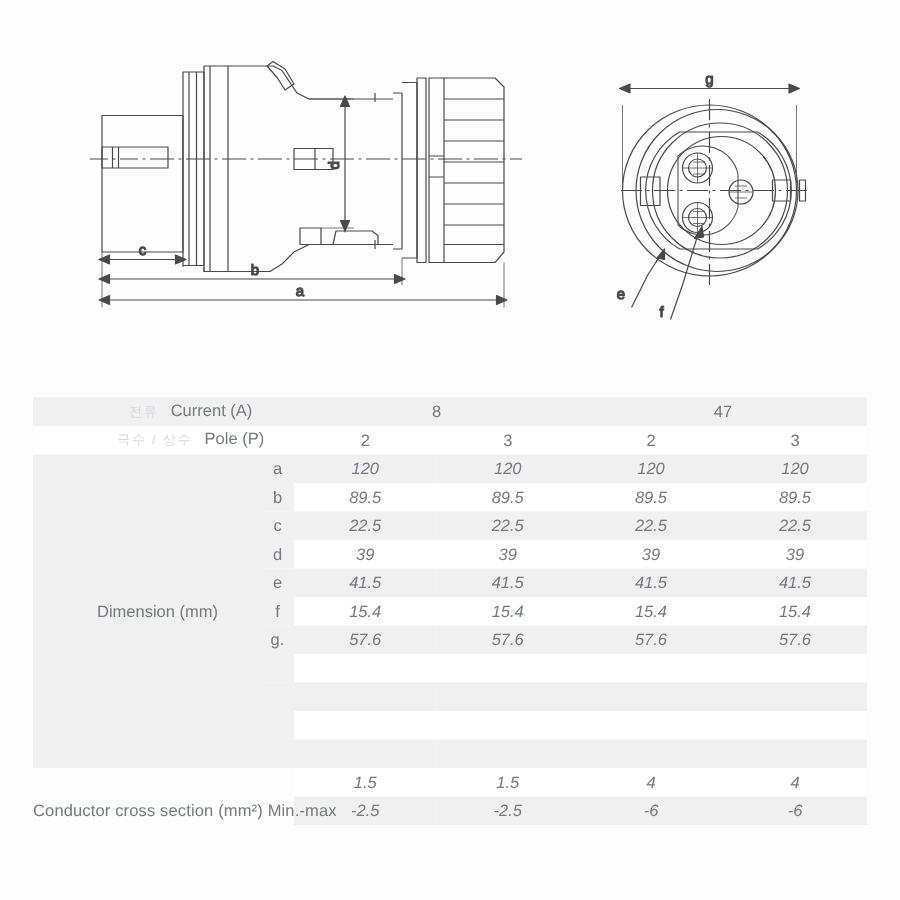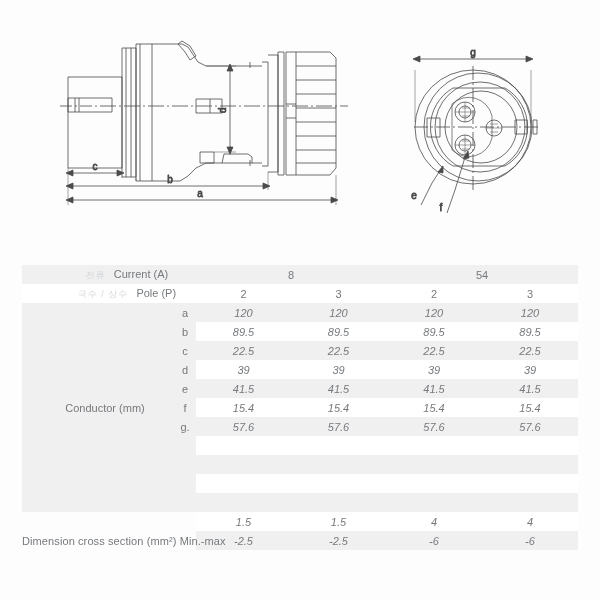--- a/index.html
+++ b/index.html
@@ -218,33 +218,33 @@
     <col style="width:95px">
     <col style="width:95px">
     <col style="width:96px">
     <col style="width:96px">
   </colgroup>
   <tbody>
 
     <tr>
       <td class="shade lbl-cell" colspan="2"><span class="cjk">전류</span><span>Current (A)</span></td>
       <td class="shade grouphdr" colspan="2">8</td>
-      <td class="shade grouphdr" colspan="2">54</td>
+      <td class="shade grouphdr" colspan="2">47</td>
     </tr>
 
     <tr>
       <td class="white lbl-cell" colspan="2"><span class="cjk">극수 / 상수</span><span>Pole (P)</span></td>
       <td class="white polenum">2</td>
       <td class="white polenum">3</td>
       <td class="white polenum">2</td>
       <td class="white polenum">3</td>
     </tr>
 
     <tr>
-      <td class="shade dimlabel" rowspan="11">Conductor (mm)</td>
+      <td class="shade dimlabel" rowspan="11">Dimension (mm)</td>
       <td class="shade dimkey">a</td>
       <td class="shade val">120</td>
       <td class="shade val">120</td>
       <td class="shade val">120</td>
       <td class="shade val">120</td>
     </tr>
 
     <tr>
       <td class="shade dimkey">b</td>
       <td class="white val">89.5</td>
@@ -324,21 +324,21 @@
 
     <tr>
       <td class="plain" colspan="2"></td>
       <td class="white bigval">1.5</td>
       <td class="white bigval">1.5</td>
       <td class="white bigval">4</td>
       <td class="white bigval">4</td>
     </tr>
 
     <tr>
-      <td class="plain cond-label" colspan="2">Dimension cross section (mm²) Min.-max</td>
+      <td class="plain cond-label" colspan="2">Conductor cross section (mm²) Min.-max</td>
       <td class="shade bigval">-2.5</td>
       <td class="shade bigval">-2.5</td>
       <td class="shade bigval">-6</td>
       <td class="shade bigval">-6</td>
     </tr>
 
   </tbody>
 </table>
 
 </body></html>

